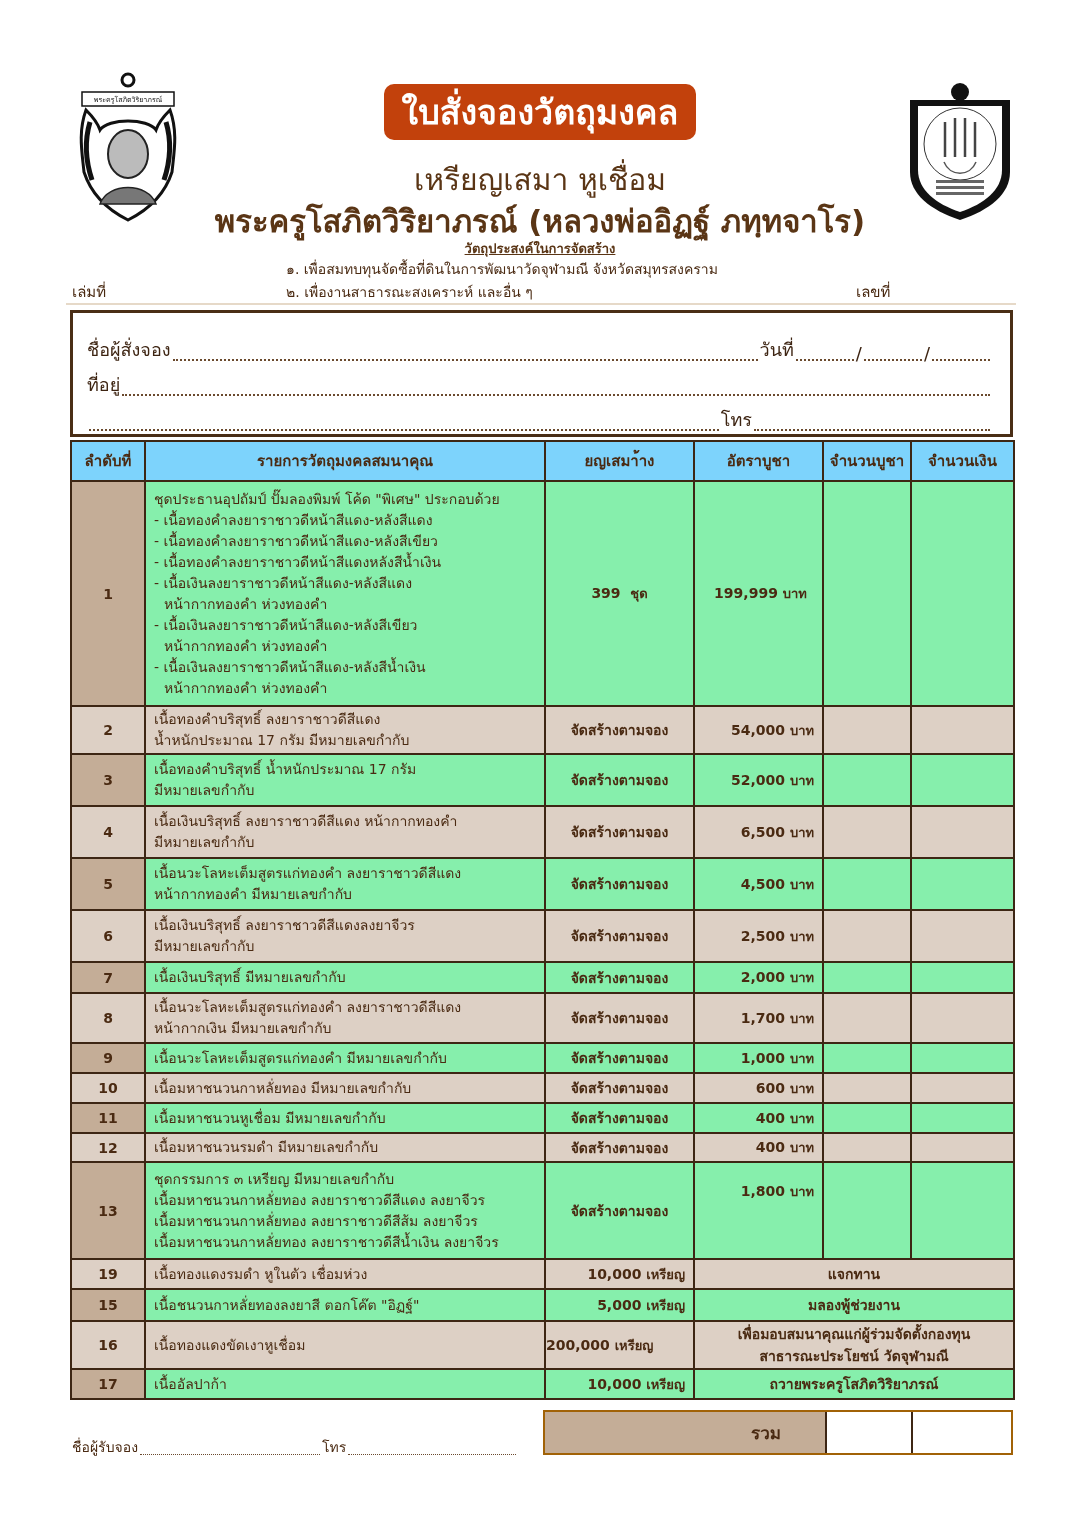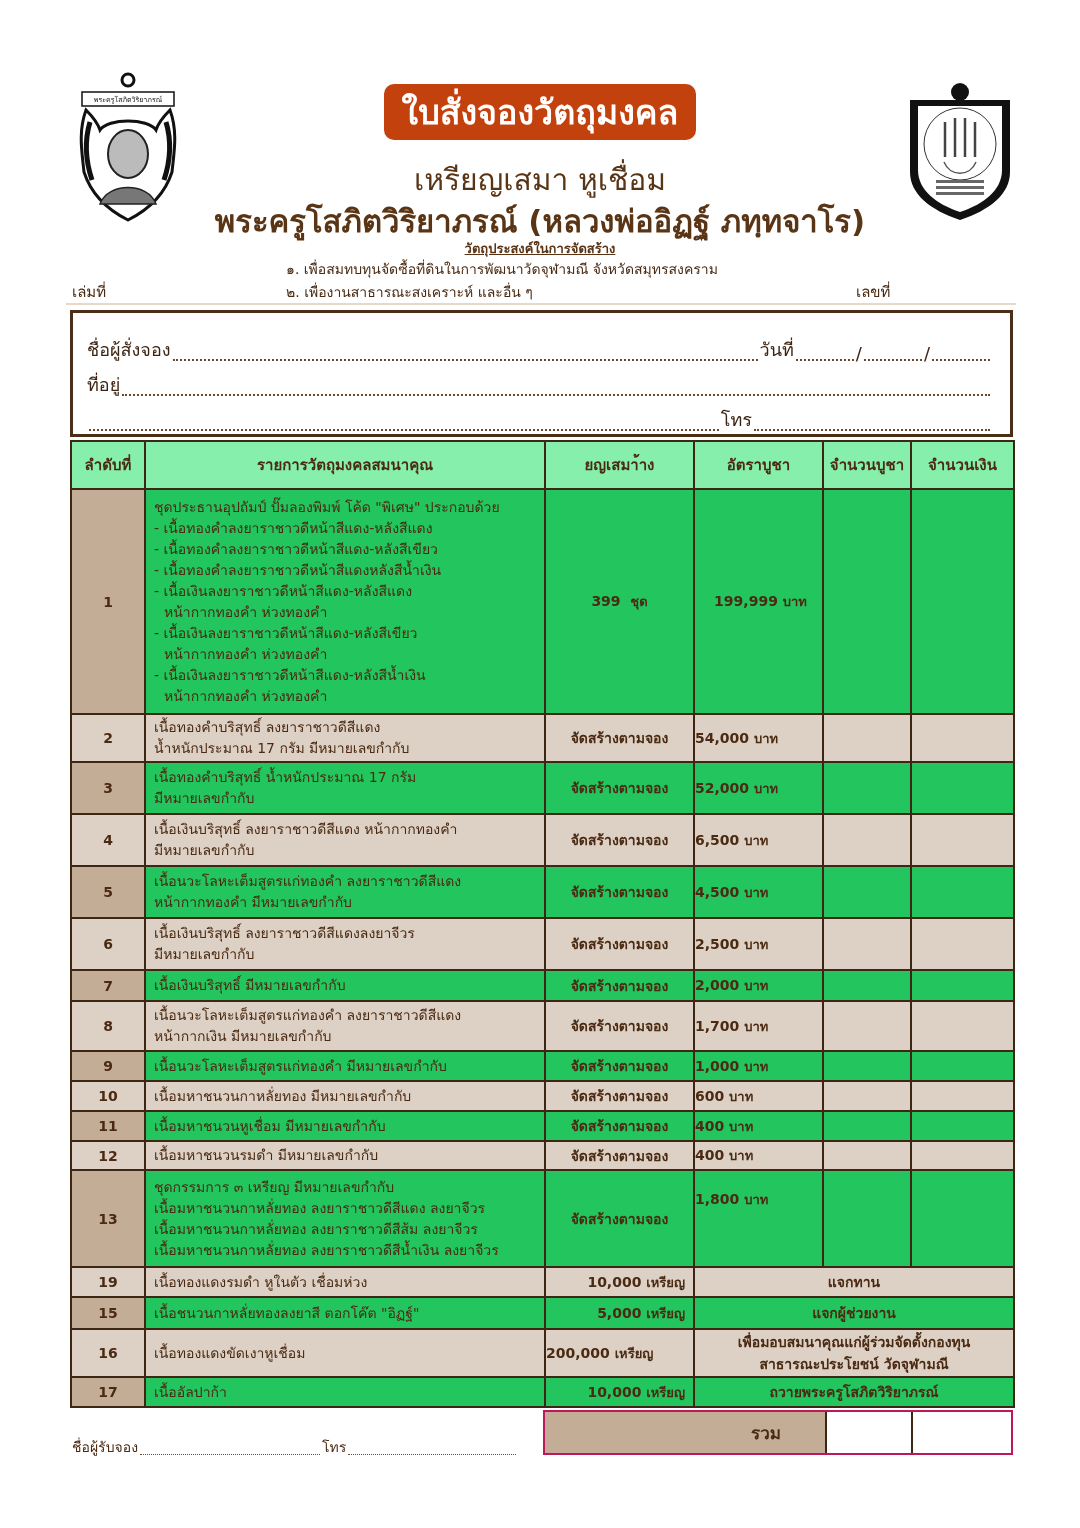--- a/index.html
+++ b/index.html
@@ -17,33 +17,33 @@
   .run-no { left: 856px; top: 280px; font-size: 15px; color: #4a2a12; }
   .rule { left: 66px; top: 303px; width: 950px; height: 2px; background: #e6d9c8; }
 
   .form-box { left: 70px; top: 310px; width: 943px; height: 127px; border: 3px solid #4a2e16; background: #fff; }
   .form-line { position: absolute; left: 14px; right: 18px; font-size: 18px; color: #3d2412; display: flex; align-items: flex-end; white-space: nowrap; }
   .dots { flex: 1; border-bottom: 2px dotted #6b4a2e; height: 14px; margin: 0 2px 3px 2px; }
   .dots.fixed { flex: none; }
 
   table.main { position: absolute; left: 70px; top: 440px; width: 943px; border-collapse: collapse; table-layout: fixed; }
   table.main td, table.main th { border: 2px solid #3d2614; font-size: 14px; color: #4a2a12; vertical-align: middle; }
-  table.main th { background: #86efac; font-weight: bold; font-size: 15px; height: 48px; text-align: center; color: #4a2a12; }
+  table.main th { background: #7dd3fc; font-weight: bold; font-size: 15px; height: 40px; text-align: center; color: #4a2a12; }
   .c-no { text-align: center; font-weight: bold; font-size: 22px; color: #4a2a12; }
   .c-desc { padding: 2px 8px; line-height: 21px; text-align: left; }
   .c-qty { text-align: center; font-weight: bold; font-size: 17px; }
-  .c-price { padding-right: 8px; font-weight: bold; font-size: 18px; }
+  .c-price { text-align: right; padding-right: 8px; font-weight: bold; font-size: 18px; }
   .c-price .unit, .c-qty .unit { font-size: 13px; font-weight: bold; }
   .c-note { text-align: center; font-weight: bold; font-size: 16px; line-height: 22px; }
   tr.tan td { background: #ddd0c5; }
-  tr.white td { background: #22c55e; }
+  tr.white td { background: #86efac; }
   tr.white td.c-no { background: #c4ad97; }
   tr.first td.c-no { background: #c4ad97; }
 
-  .total-box { left: 543px; top: 1410px; width: 470px; height: 45px; display: flex; border: 2px solid #be185d; }
+  .total-box { left: 543px; top: 1410px; width: 470px; height: 45px; display: flex; border: 2px solid #a16207; }
   .total-label { width: 282px; background: #c4ad97; border-right: 2px solid #3d2614; display: flex; align-items: center; justify-content: flex-end; padding-right: 44px; font-weight: bold; font-size: 17px; color: #4a2a12; }
   .total-c1 { width: 86px; border-right: 2px solid #3d2614; background: #fff; }
   .total-c2 { flex: 1; background: #fff; }
   .receiver { left: 72px; top: 1436px; width: 440px; font-size: 14px; display: flex; align-items: flex-end; white-space: nowrap; color: #4a2a12; }
   .receiver .dots { height: 10px; border-bottom: 1.5px dotted #6b4a2e; }
 </style>
 </head>
 <body>
 
 <div class="abs logo-left">
@@ -295,21 +295,21 @@
       <td class="c-qty" style="text-align:right;padding-right:8px;"><span>10,000</span> <span class="unit">เหรียญ</span></td>
       <td class="c-note" colspan="3">แจกทาน</td>
     </tr>
 
     <tr class="white" style="height:32px;">
       <td class="c-no">15</td>
       <td class="c-desc">
         <div>เนื้อชนวนกาหลั่ยทองลงยาสี ตอกโค๊ต "อิฏฐ์"</div>
       </td>
       <td class="c-qty" style="text-align:right;padding-right:8px;"><span>5,000</span> <span class="unit">เหรียญ</span></td>
-      <td class="c-note" colspan="3">แจกผู้ช่วยงาน</td>
+      <td class="c-note" colspan="3">มลองพู้ช่วยงาน</td>
     </tr>
 
     <tr class="tan" style="height:48px;">
       <td class="c-no">16</td>
       <td class="c-desc">
         <div>เนื้อทองแดงขัดเงาหูเชื่อม</div>
       </td>
       <td class="c-qty" style="text-align:left;padding-right:8px;"><span>200,000</span> <span class="unit">เหรียญ</span></td>
       <td class="c-note" colspan="3">
         <div>เพื่อมอบสมนาคุณแก่ผู้ร่วมจัดตั้งกองทุน</div>

